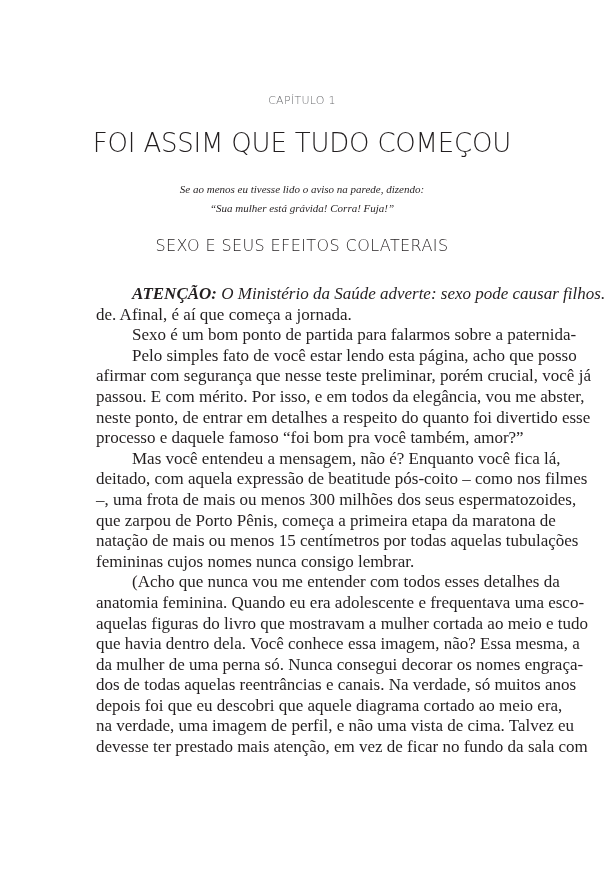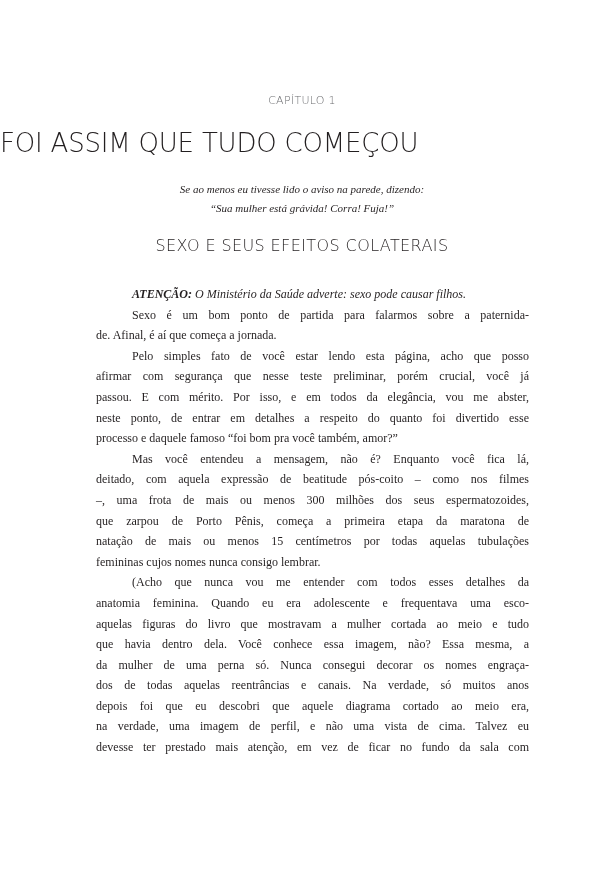--- a/index.html
+++ b/index.html
@@ -30,21 +30,21 @@
       font-size: 11px;
       letter-spacing: 0.3px;
       color: #6d6e71;
       font-weight: 300;
     }
     .chapter-title {
       position: absolute;
       top: 128px;
       left: 0;
       width: 604px;
-      text-align: left;
+      text-align: center;
       font-family: "DejaVu Sans", sans-serif;
       font-size: 26px;
       font-weight: 300;
       letter-spacing: -0.2px;
       color: #231f20;
     }
     .epigraph {
       position: absolute;
       top: 180px;
       left: 0;
@@ -68,21 +68,21 @@
       font-weight: 300;
       letter-spacing: 0.4px;
       color: #231f20;
     }
     .body-text {
       position: absolute;
       top: 284px;
       left: 96px;
       width: 433px;
       font-family: "Liberation Serif", serif;
-      font-size: 12px;
+      font-size: 17px;
       line-height: 20.6px;
       color: #231f20;
     }
     .line {
       display: block;
       white-space: nowrap;
       text-align: justify;
       text-align-last: justify;
       height: 20.6px;
     }
@@ -113,22 +113,22 @@
     <div>Se ao menos eu tivesse lido o aviso na parede, dizendo:</div>
     <div>“Sua mulher está grávida! Corra! Fuja!”</div>
   </div>
 
   <div class="section-title">SEXO E SEUS EFEITOS COLATERAIS</div>
 
   <div class="body-text">
 
     <span class="line indent last"><span class="warn-bold">ATENÇÃO:</span><span class="warn-italic"> O Ministério da Saúde adverte: sexo pode causar filhos.</span></span>
 
+    <span class="line last">de. Afinal, é aí que começa a jornada.</span>
     <span class="line indent">Sexo é um bom ponto de partida para falarmos sobre a paternida-</span>
-    <span class="line last">de. Afinal, é aí que começa a jornada.</span>
 
     <span class="line indent">Pelo simples fato de você estar lendo esta página, acho que posso</span>
     <span class="line">afirmar com segurança que nesse teste preliminar, porém crucial, você já</span>
     <span class="line">passou. E com mérito. Por isso, e em todos da elegância, vou me abster,</span>
     <span class="line">neste ponto, de entrar em detalhes a respeito do quanto foi divertido esse</span>
     <span class="line last">processo e daquele famoso “foi bom pra você também, amor?”</span>
 
     <span class="line indent">Mas você entendeu a mensagem, não é? Enquanto você fica lá,</span>
     <span class="line">deitado, com aquela expressão de beatitude pós-coito – como nos filmes</span>
     <span class="line">–, uma frota de mais ou menos 300 milhões dos seus espermatozoides,</span>

